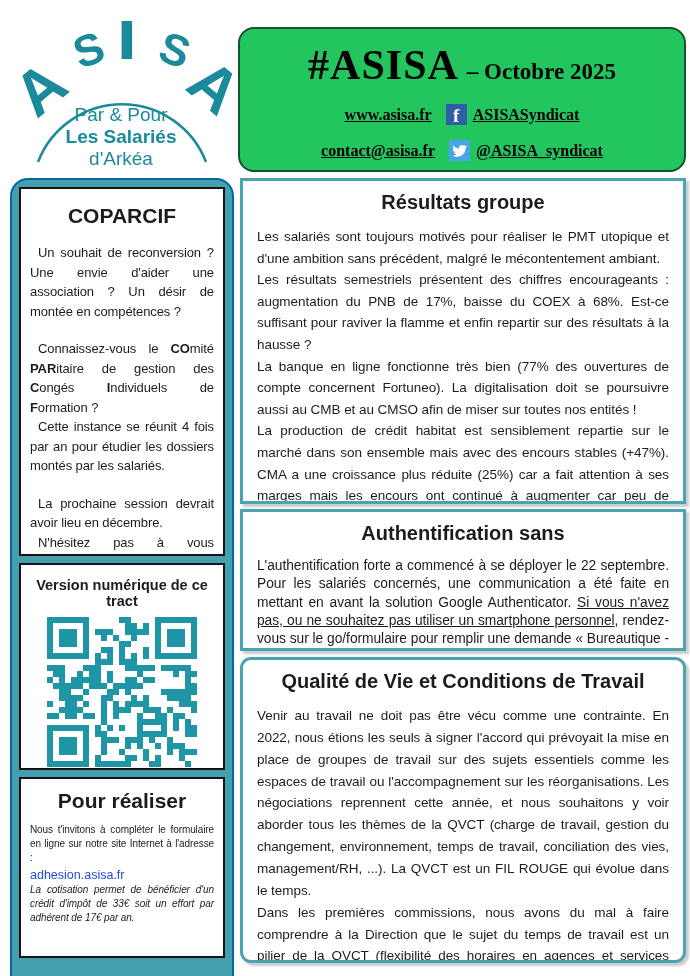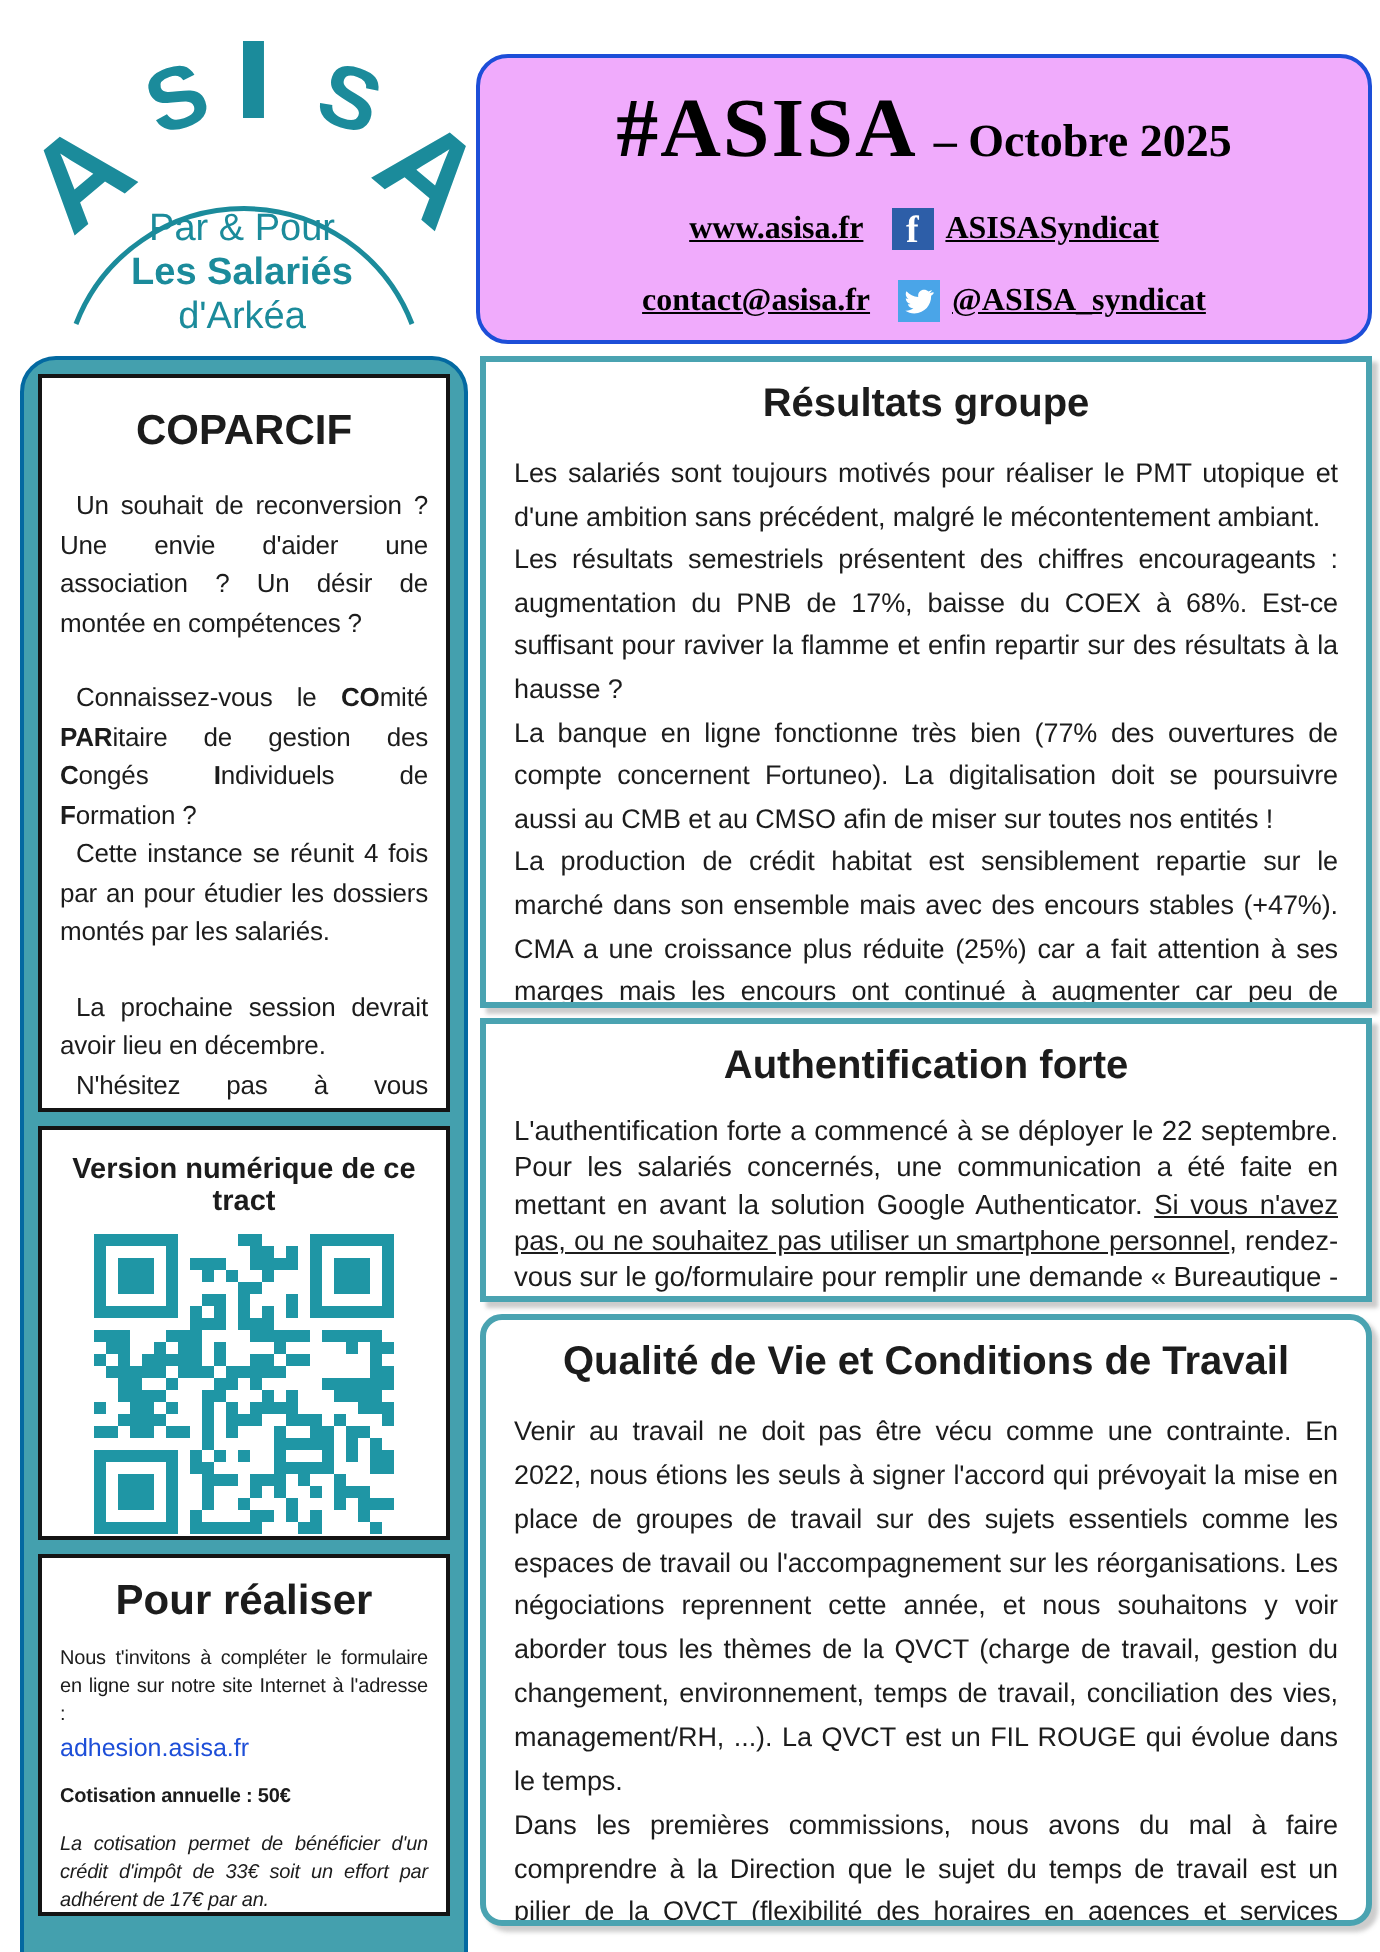--- a/index.html
+++ b/index.html
@@ -24,21 +24,21 @@
   .logo-arc { position: absolute; left: 0; top: 0; }
   .logo-tagline {
     position: absolute; left: 0; top: 100px; width: 226px;
     text-align: center; color: #1b8b9b; font-size: 19px; line-height: 22px;
   }
   .logo-tagline .bold { font-weight: bold; }
 
   
   .header {
     position: absolute; left: 238px; top: 27px; width: 448px; height: 145px;
-    background: #f0abfc; border: 2px solid #1d4ed8; border-radius: 16px;
+    background: #22c55e; border: 2px solid #14532d; border-radius: 16px;
     font-family: "Liberation Serif", serif; color: #000;
   }
   .header-title-row { text-align: center; margin-top: 12px; }
   .header-title { font-size: 42px; font-weight: bold; letter-spacing: 1px; }
   .header-date { font-size: 23px; font-weight: bold; margin-left: 8px; }
   .link-row {
     display: flex; justify-content: center; align-items: center;
     gap: 14px; margin-top: 15px;
   }
   .hlink {
@@ -467,37 +467,36 @@
           <rect x="102.0" y="144.0" width="6.0" height="6.0" fill="#1f96a5"></rect>
           <rect x="108.0" y="144.0" width="6.0" height="6.0" fill="#1f96a5"></rect>
           <rect x="138.0" y="144.0" width="6.0" height="6.0" fill="#1f96a5"></rect>
         </svg>
     </div>
 
     <div class="white-box adherer-box">
       <h2>Pour réaliser</h2>
       <p>Nous t'invitons à compléter le formulaire en ligne sur notre site Internet à l'adresse :</p>
       <a class="adhesion-link">adhesion.asisa.fr</a>
-      <p class="cotisation">Cotisation annuelle : 50€</p>
       <p class="tax-note">La cotisation permet de bénéficier d'un crédit d'impôt de 33€ soit un effort par adhérent de 17€ par an.</p>
     </div>
 
   </div>
 
   <div class="content-box box-resultats">
     <h2>Résultats groupe</h2>
     <p>Les salariés sont toujours motivés pour réaliser le PMT utopique et d'une ambition sans précédent, malgré le mécontentement ambiant.</p>
     <p>Les résultats semestriels présentent des chiffres encourageants : augmentation du PNB de 17%, baisse du COEX à 68%. Est-ce suffisant pour raviver la flamme et enfin repartir sur des résultats à la hausse ?</p>
     <p>La banque en ligne fonctionne très bien (77%  des ouvertures de compte concernent Fortuneo). La digitalisation doit se poursuivre aussi au CMB et au CMSO afin de miser sur toutes nos entités !</p>
     <p>La production de crédit habitat est sensiblement repartie sur le marché dans son ensemble mais avec des encours stables (+47%). CMA a une croissance plus réduite (25%) car a fait attention à ses marges mais les encours ont continué à augmenter car peu de remboursements anticipés par rapport au marché.</p>
 
   </div>
 
   <div class="content-box box-auth">
-    <h2>Authentification forte</h2>
+    <h2>Authentification sans</h2>
     <p><span>L'authentification forte a commencé à se déployer le 22 septembre. Pour les salariés concernés, une communication a été faite en mettant en avant la solution Google Authenticator. </span><span class="u">Si vous n'avez pas, ou ne souhaitez pas utiliser un smartphone personnel</span><span>, rendez-vous sur le go/formulaire pour remplir une demande « Bureautique - Demande de Yubikey » (clé USB de sécurité).</span></p>
   </div>
 
   <div class="content-box box-qvct">
     <h2>Qualité de Vie et Conditions de Travail</h2>
     <p>Venir au travail ne doit pas être vécu comme une contrainte. En 2022, nous étions les seuls à signer l'accord qui prévoyait la mise en place de groupes de travail sur des sujets essentiels comme les espaces de travail ou l'accompagnement sur les réorganisations. Les négociations reprennent cette année, et nous souhaitons y voir aborder tous les thèmes de la QVCT (charge de travail, gestion du changement, environnement, temps de travail, conciliation des vies, management/RH, ...). La QVCT est un FIL ROUGE qui évolue dans le temps.</p>
     <p>Dans les premières commissions, nous avons du mal à faire comprendre à la Direction que le sujet du temps de travail est un pilier de la QVCT (flexibilité des horaires en agences et services centraux, semaine à 4 jours, ...). Il est essentiel qu'un futur accord QVCT aborde ce point !</p>
   </div>
 
 </div>

